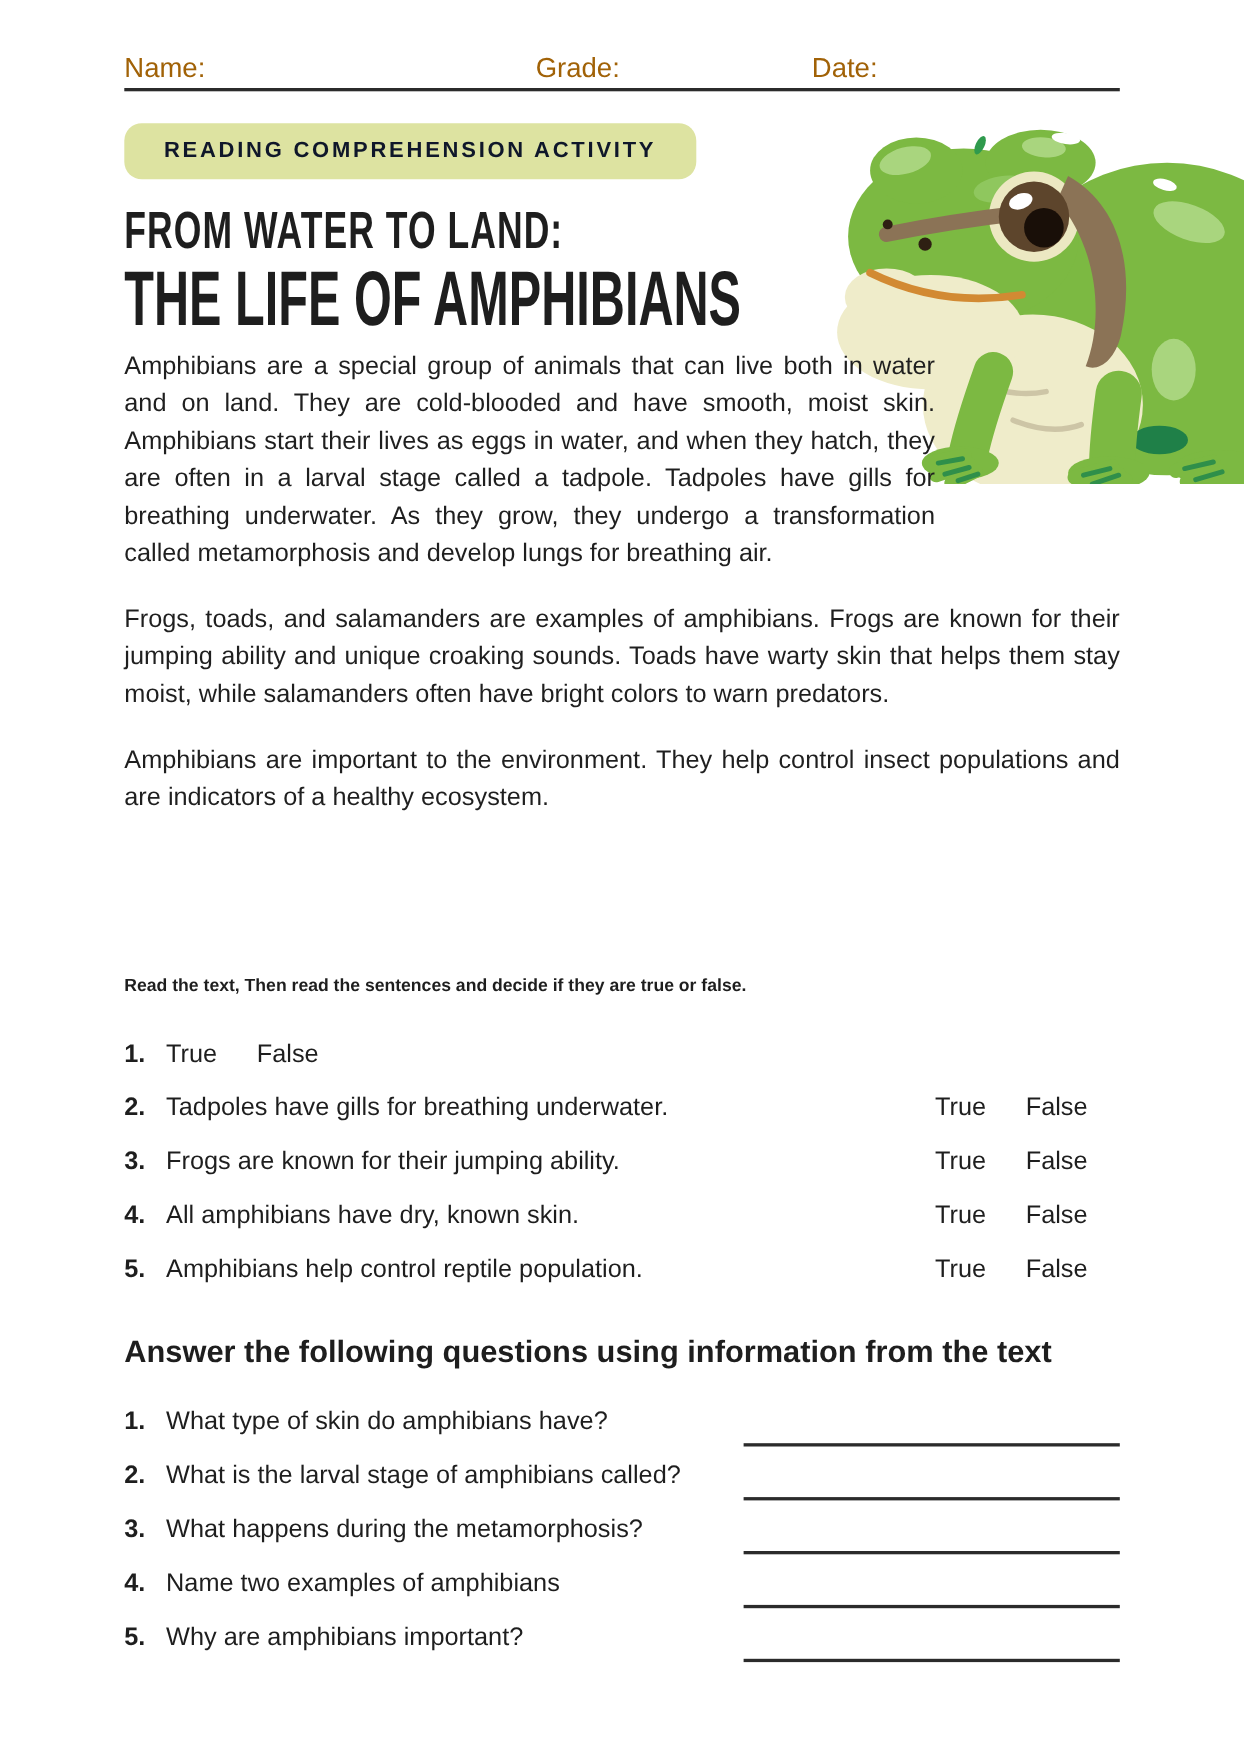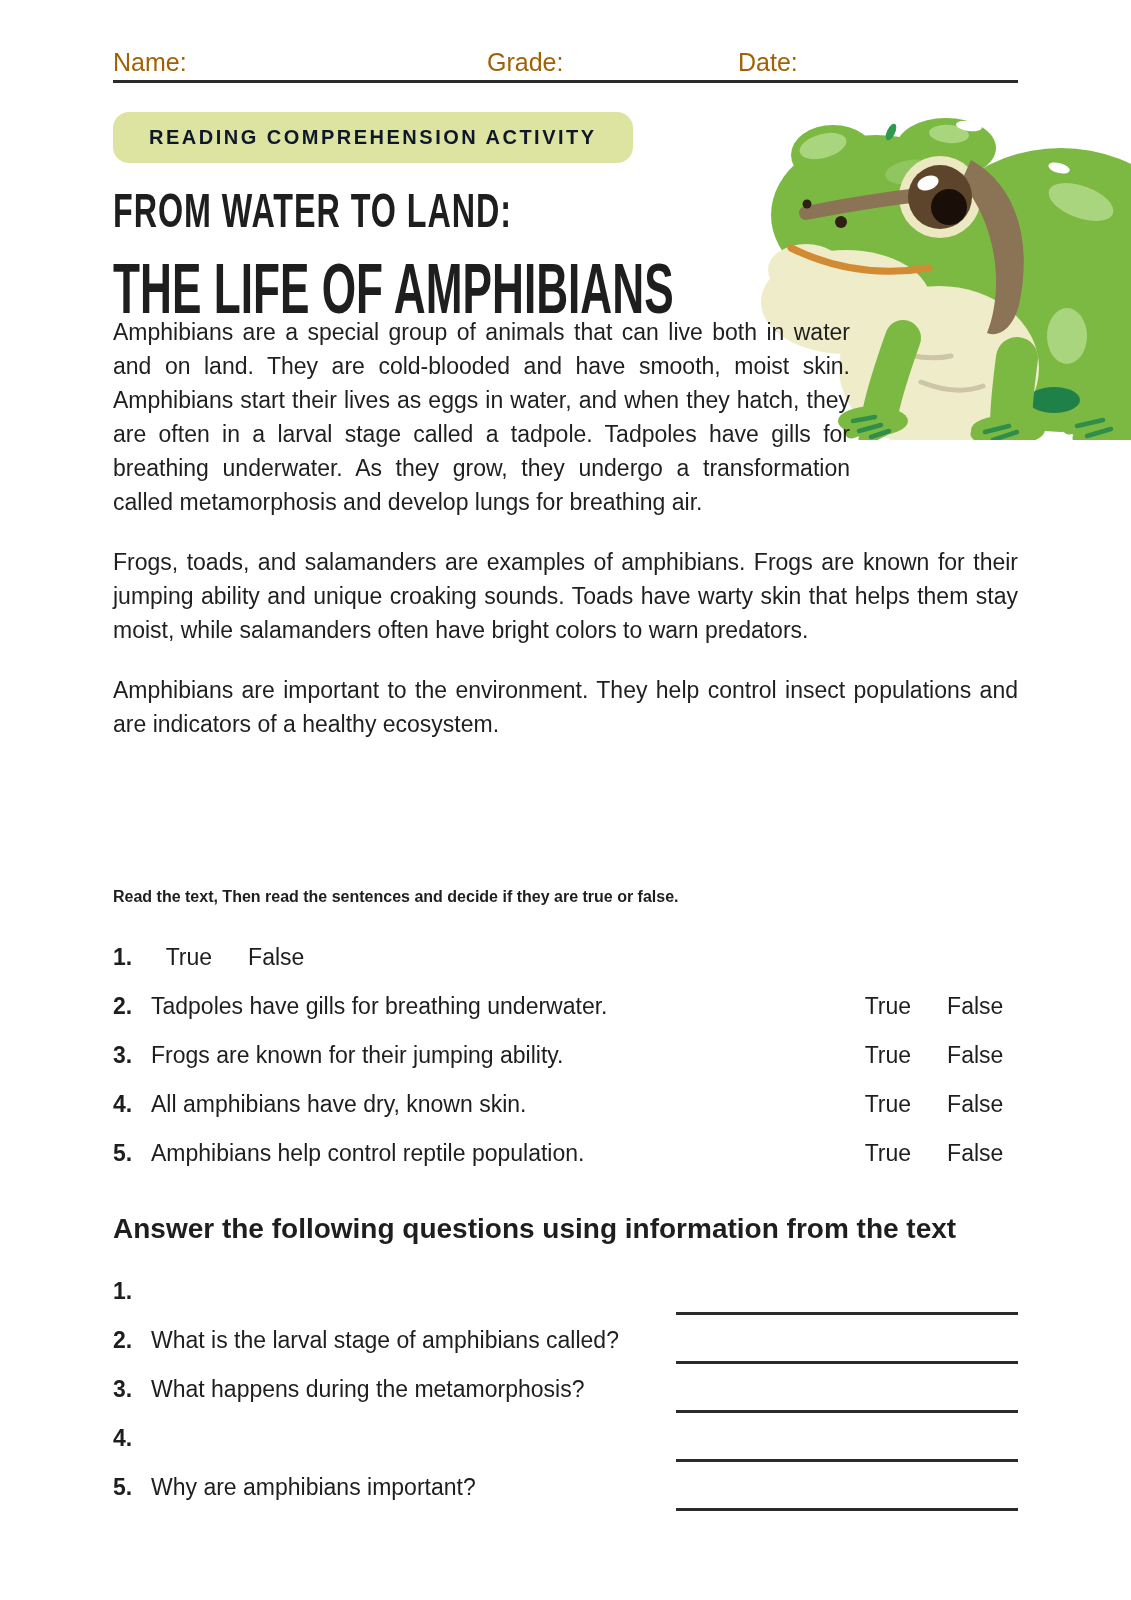--- a/index.html
+++ b/index.html
@@ -35,21 +35,21 @@
   }
 
   
   .title { position:absolute; top:182px; left:113px; line-height:1.2; }
   .title .t1 {
     display:inline-block;
     font-size:34px; font-weight:bold; letter-spacing:1px;
     transform:scale(0.95,1.40); transform-origin:left top;
   }
   .title .t2 {
-    display:block; margin-top:24px;
+    display:block; margin-top:8px;
   }
   .title .t2 > span {
     display:inline-block;
     font-size:52px; font-weight:bold; letter-spacing:0px;
     transform:scale(0.85,1.35); transform-origin:left top;
   }
 
   
   .frog { position:absolute; top:110px; right:0; width:370px; height:330px; }
 
@@ -61,21 +61,21 @@
     margin-bottom:26px;
   }
   .passage p.p1 { width:737px; }
 
   
   .tf { position:absolute; top:880px; left:113px; width:905px; }
   .tf h2 { font-size:16px; line-height:34px; font-weight:bold; margin-bottom:26px; }
   .tf-row { display:flex; align-items:baseline; line-height:34px; margin-bottom:15px; }
   .num { width:38px; font-weight:bold; font-size:23px; flex:none; }
   .qt  { flex:1; font-size:23px; padding-right:16px; }
-  .tf-opts { flex:none; width:168px; display:flex; gap:36px;justify-content:center; }
+  .tf-opts { flex:none; width:168px; display:flex; gap:36px; }
   .opt { font-size:23px; cursor:pointer; }
 
   
   .qs { position:absolute; top:1212px; left:113px; width:905px; }
   .qs h2 { font-size:28px; line-height:34px; font-weight:bold; margin-bottom:28px; }
   .q-row { position:relative; display:flex; align-items:baseline; line-height:34px; height:49px; }
   .answer-line {
     position:absolute; right:0; top:38px;
     width:342px; height:0;
     border-bottom:3px solid #2b2b2b;
@@ -210,37 +210,39 @@
         <span class="opt">False</span>
       </span>
     </div>
   </section>
 
   <section class="qs">
     <h2>Answer the following questions using information from the text</h2>
 
     <div class="q-row">
       <span class="num">1.</span>
+      <span class="qt">What type of skin do amphibians have?</span>
       <span class="answer-line"></span>
     </div>
 
     <div class="q-row">
       <span class="num">2.</span>
       <span class="qt">What is the larval stage of amphibians called?</span>
       <span class="answer-line"></span>
     </div>
 
     <div class="q-row">
       <span class="num">3.</span>
       <span class="qt">What happens during the metamorphosis?</span>
       <span class="answer-line"></span>
     </div>
 
     <div class="q-row">
       <span class="num">4.</span>
+      <span class="qt">Name two examples of amphibians</span>
       <span class="answer-line"></span>
     </div>
 
     <div class="q-row">
       <span class="num">5.</span>
       <span class="qt">Why are amphibians important?</span>
       <span class="answer-line"></span>
     </div>
   </section>
 

